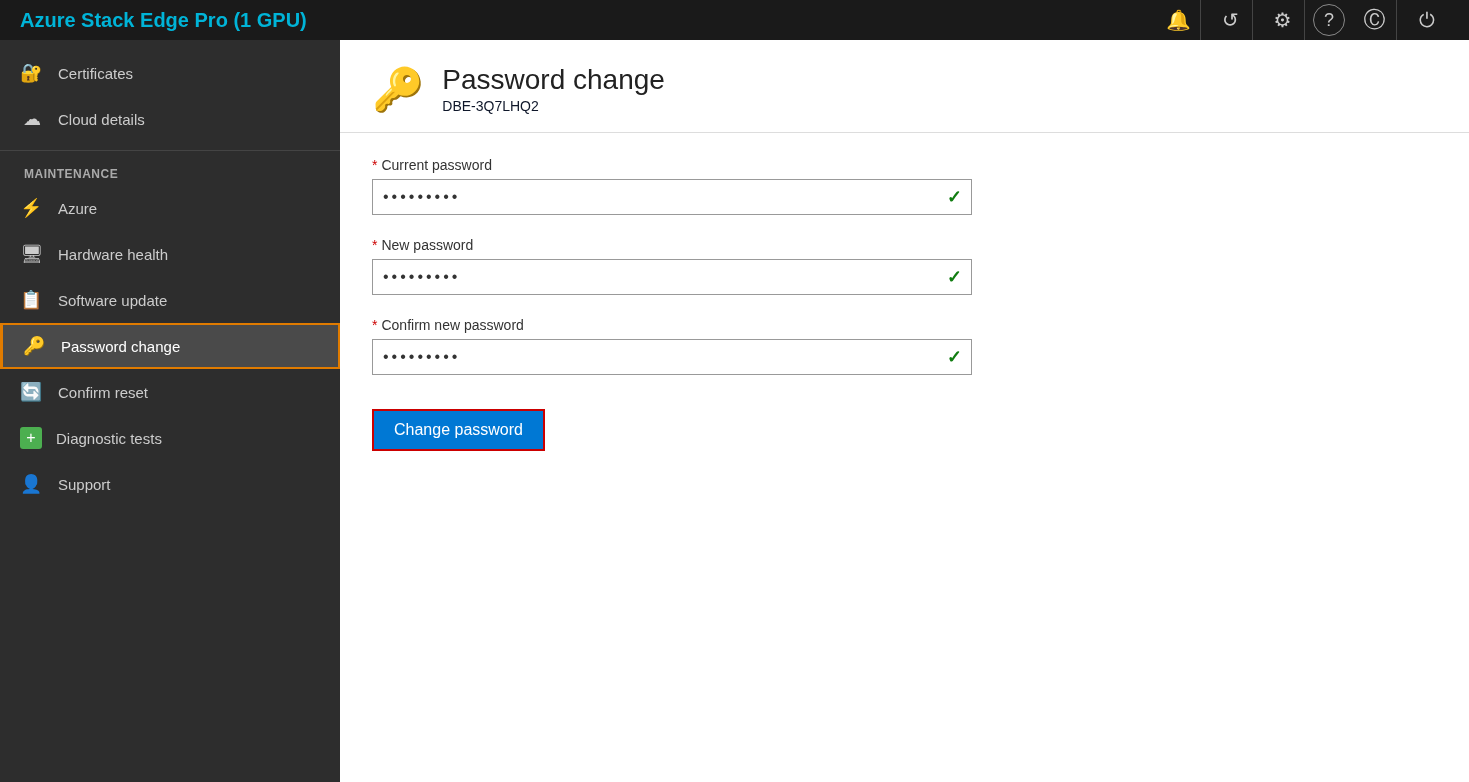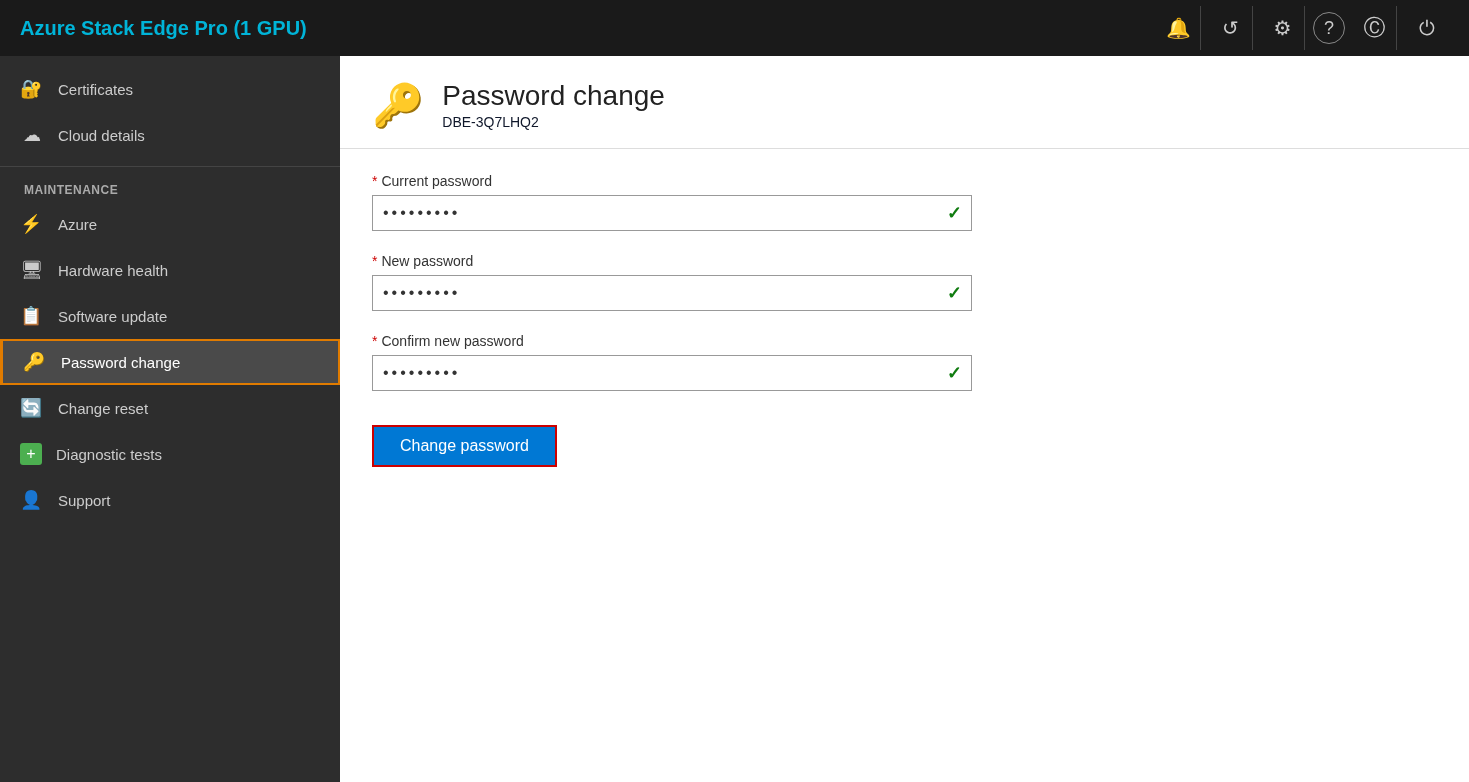--- a/index.html
+++ b/index.html
@@ -4,21 +4,21 @@
   <style>
     * { box-sizing: border-box; margin: 0; padding: 0; }
     body { font-family: 'Segoe UI', Arial, sans-serif; background: #1a1a1a; display: flex; flex-direction: column; height: 782px; width: 1469px; overflow: hidden; }
 
     
     .topbar {
       background: #1a1a1a;
       display: flex;
       align-items: center;
       justify-content: space-between;
-      height: 56px;
+      height: 40px;
       padding: 0 20px;
       flex-shrink: 0;
     }
     .topbar-title {
       color: #00b4d8;
       font-size: 20px;
       font-weight: 600;
     }
     .topbar-icons {
       display: flex;
@@ -159,21 +159,21 @@
       color: #107c10;
       font-size: 18px;
       font-weight: 700;
     }
 
     
     .change-password-btn {
       background: #0078d4;
       color: #fff;
       border: 2px solid #c00;
-      padding: 10px 26px;
+      padding: 10px 20px;
       font-size: 16px;
       cursor: pointer;
       margin-top: 12px;
       font-family: 'Segoe UI', Arial, sans-serif;
     }
 
     
     .layout-body {
       display: flex;
       flex: 1;
@@ -221,21 +221,21 @@
     <div class="sidebar-item">
       <span class="sidebar-icon">📋</span>
       <span>Software update</span>
     </div>
     <div class="sidebar-item active">
       <span class="sidebar-icon" style="color:#f5c518;">🔑</span>
       <span>Password change</span>
     </div>
     <div class="sidebar-item">
       <span class="sidebar-icon" style="color:#00b4d8;">🔄</span>
-      <span>Change reset</span>
+      <span>Confirm reset</span>
     </div>
 
 
     <div class="sidebar-item">
       <span class="sidebar-icon" style="background:#4caf50; color:#fff; border-radius:3px; width:22px; height:22px; display:inline-flex; align-items:center; justify-content:center; font-size:16px;">+</span>
       <span>Diagnostic tests</span>
     </div>
     <div class="sidebar-item">
       <span class="sidebar-icon" style="color:#00b4d8;">👤</span>
       <span>Support</span>

